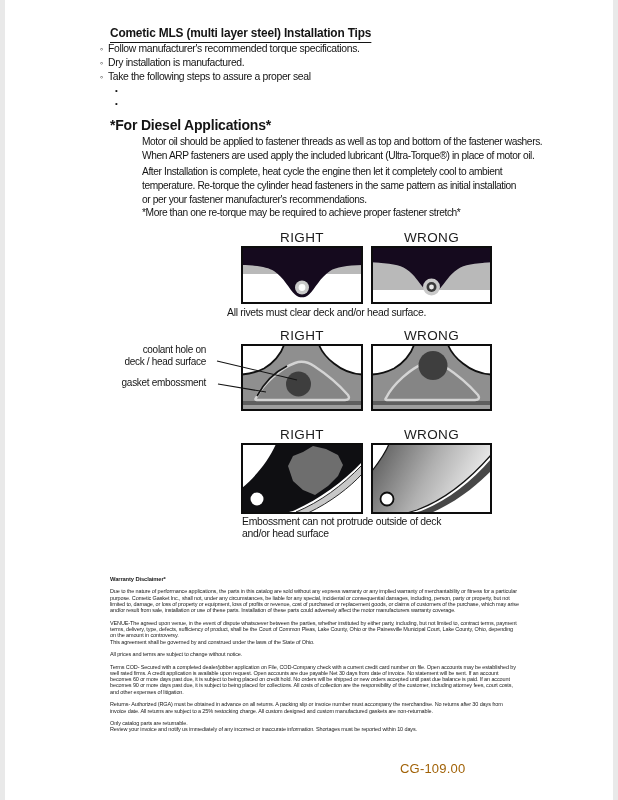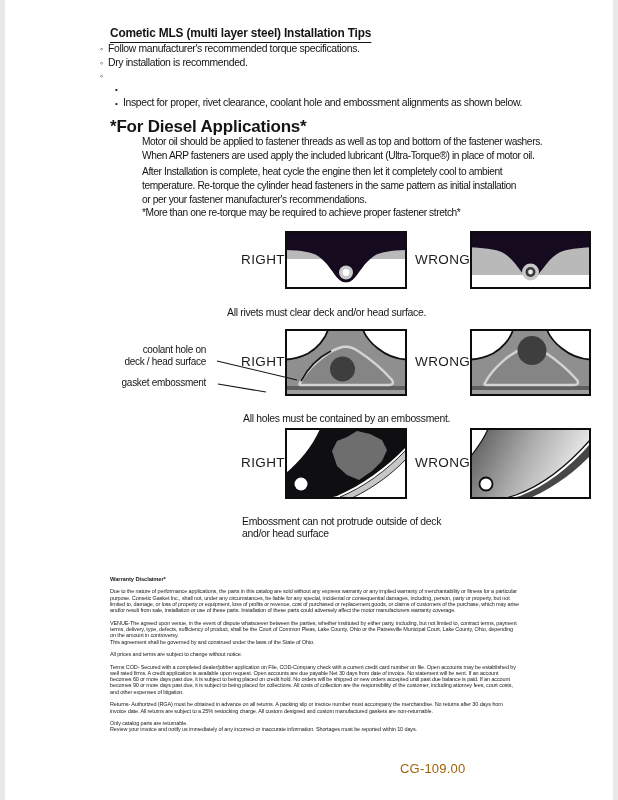--- a/index.html
+++ b/index.html
@@ -20,35 +20,35 @@
     position:absolute; left:95px; top:42px;
     font-size:10.4px; letter-spacing:-0.35px; line-height:13px; white-space:nowrap;
   }
   .tip { display:flex; align-items:baseline; }
   .tip .b  { width:8px; font-size:9px; }
   .tip.sub { padding-left:15px; }
   .tip.sub .b { font-size:8px; }
   
   .diesel-h {
     position:absolute; left:105px; top:117px;
-    font-size:17px; font-weight:bold; letter-spacing:-0.2px;
+    font-size:14px; font-weight:bold; letter-spacing:-0.2px;
   }
   .bodytext {
     position:absolute; left:105px; width:470px;
     font-size:10.2px; letter-spacing:-0.4px; line-height:13.8px;
     white-space:pre-line;
     margin-left:32px;
   }
   .p1 { top:135px; }
   .p2 { top:165px; }
   .note { top:206px; }
   
   .diag-row { position:absolute; left:236px; display:flex; gap:8px; }
   .row1 { top:231px; } .row2 { top:329px; } .row3 { top:428px; }
-  .diag-col { display:flex; flex-direction:row; align-items:center;justify-content:flex-end; }
+  .diag-col { display:flex; flex-direction:column; align-items:center;justify-content:flex-end; }
   .diag-label {
     font-size:13.5px; letter-spacing:0.4px; line-height:14px; margin-bottom:1px;
     color:#1b1b1b;
   }
   .diag-img { display:block; }
   .caption {
     position:absolute; font-size:10.4px; letter-spacing:-0.3px; line-height:11.5px;
     color:#161616;
   }
   .cap1 { left:222px; top:307px; white-space:nowrap; }
@@ -79,31 +79,31 @@
 
   <div class="title">Cometic MLS (multi layer steel) Installation Tips</div>
 
   <div class="tips">
     <div class="tip">
       <span class="b">◦</span>
       <span>Follow manufacturer's recommended torque specifications.</span>
     </div>
     <div class="tip">
       <span class="b">◦</span>
-      <span>Dry installation is recommended.</span>
+      <span>Dry installation is manufactured.</span>
     </div>
     <div class="tip">
       <span class="b">◦</span>
+      <span>Take the following steps to assure a proper seal</span>
     </div>
     <div class="tip sub">
       <span class="b">•</span>
     </div>
     <div class="tip sub">
       <span class="b">•</span>
-      <span>Inspect for proper, rivet clearance, coolant hole and embossment alignments as shown below.</span>
     </div>
   </div>
 
   <div class="diesel-h">*For Diesel Applications*</div>
   <div class="bodytext p1">Motor oil should be applied to fastener threads as well as top and bottom of the fastener washers.
 When ARP fasteners are used apply the included lubricant (Ultra-Torque®) in place of motor oil.</div>
   <div class="bodytext note">*More than one re-torque may be required to achieve proper fastener stretch*</div>
   <div class="bodytext p2">After Installation is complete, heat cycle the engine then let it completely cool to ambient
 temperature. Re-torque the cylinder head fasteners in the same pattern as initial installation
 or per your fastener manufacturer's recommendations.</div>
@@ -159,21 +159,20 @@
         <rect x="1" y="57" width="119" height="4" fill="#5f5f5f"></rect>
         <rect x="1" y="61" width="119" height="5" fill="#9e9e9e"></rect>
         <path d="M15,54 C22,40 40,24 54,19 C60,16.8 67,18 73,22 C86,30.5 100,43 107,51 C109,54 108,56 104,56 H21 C16,56 13,56.5 15,54 Z" fill="#858585" stroke="#d4d4d4" stroke-width="2.4"></path>
         <path d="M1,1 H43 C40,10.5 32,19.5 23,24.5 C16,28 8,30 1,30.5 Z" fill="#ffffff" stroke="#101010" stroke-width="1.8"></path>
         <path d="M77,1 H120 V30.5 C111,30 100,26 92,19.5 C86,15 80,8 77,1 Z" fill="#ffffff" stroke="#101010" stroke-width="1.8"></path>
         <circle cx="62" cy="21.5" r="14.5" fill="#3e3e3e"></circle>
         <rect x="1" y="1" width="119" height="65" fill="none" stroke="#0d0d0d" stroke-width="2"></rect>
       </svg>
     </div>
   </div>
-  <div class="caption cap2">All holes must be contained by an embossment.</div>
 
   <div class="ann ann1">coolant hole on
 deck / head surface</div>
   <div class="ann ann2">gasket embossment</div>
   <svg class="leaders" width="95" height="42" viewBox="0 0 95 42">
     <line x1="7" y1="6" x2="87" y2="25" stroke="#141414" stroke-width="1.1"></line>
     <line x1="8" y1="29" x2="56" y2="37" stroke="#141414" stroke-width="1.1"></line>
   </svg>
 
   <div class="diag-row row3">

